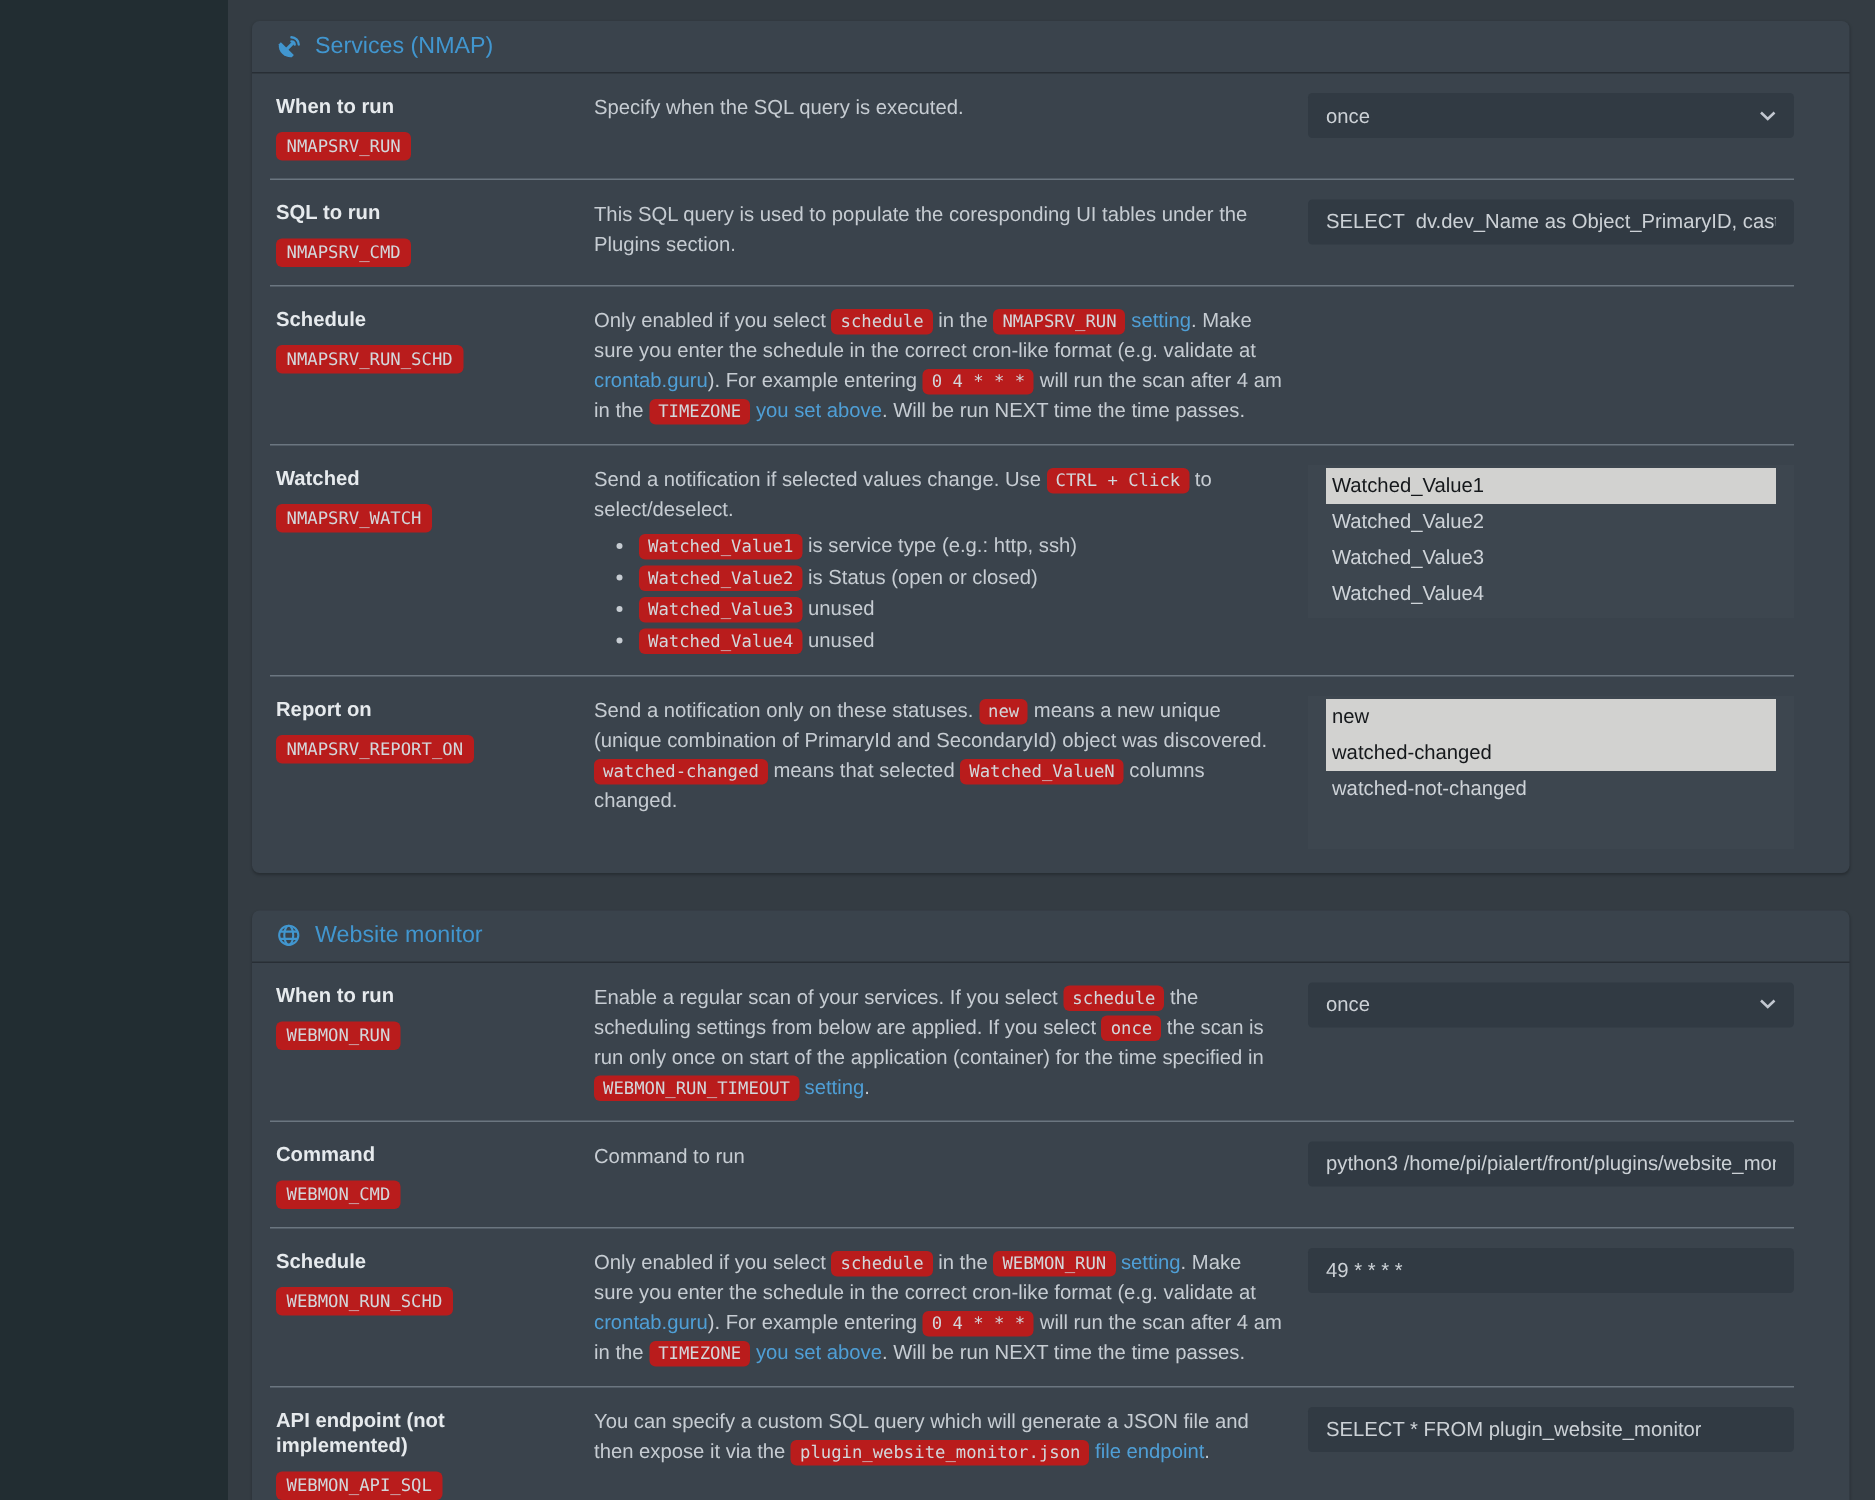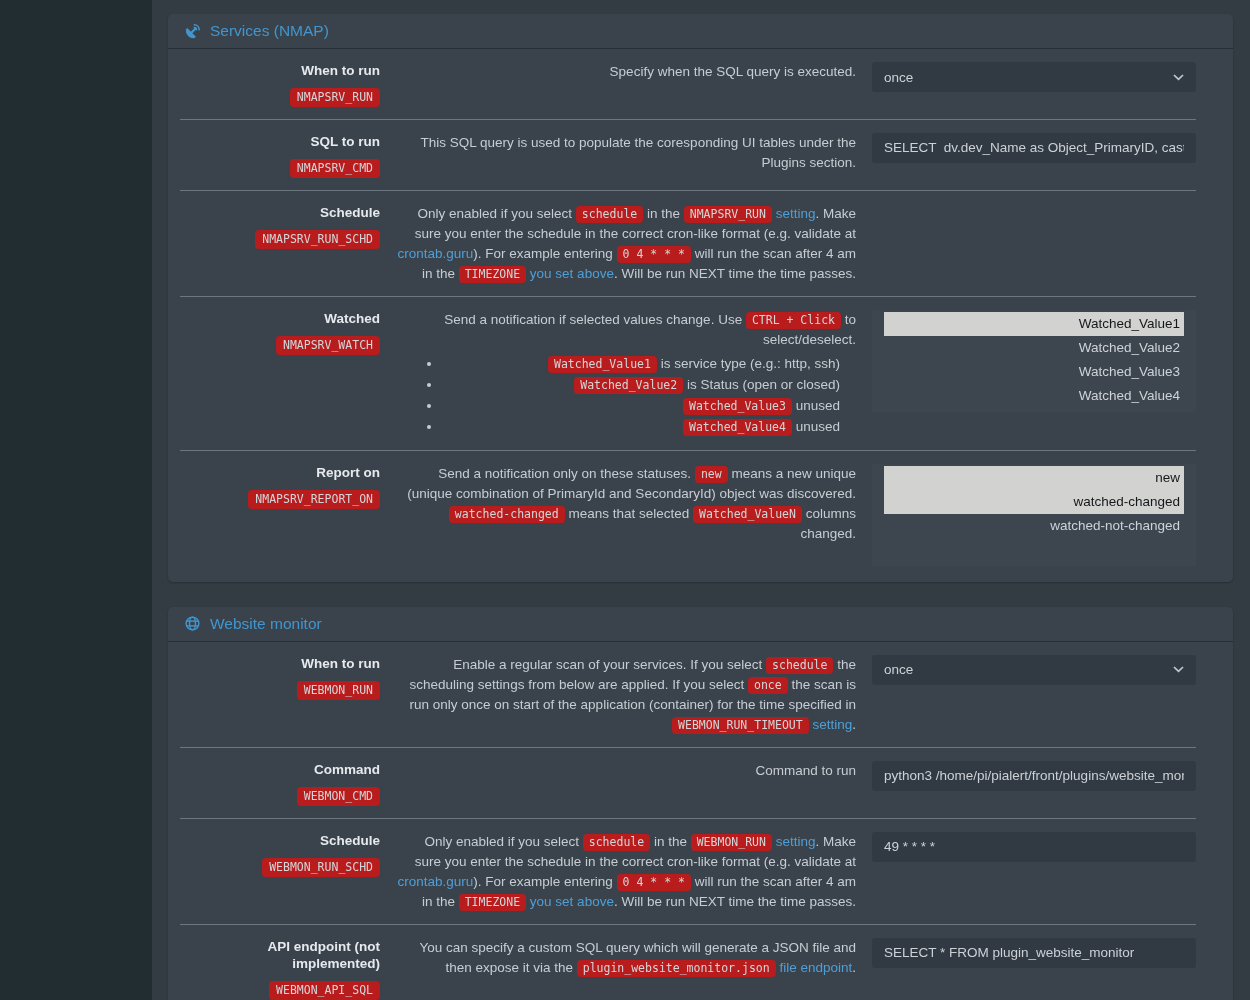--- a/index.html
+++ b/index.html
@@ -16,39 +16,39 @@
     background:#3a434c;border-radius:5px;margin-bottom:25px;
     box-shadow:0 1px 2px rgba(0,0,0,.25);
   }
   .card-header{
     display:flex;align-items:center;gap:9px;
     padding:8px 16px;border-bottom:1px solid rgba(0,0,0,.3);
     color:#4196cf;
   }
   .card-icon{display:flex;align-items:center;color:#4196cf;}
   .card-title{margin:0;font-size:15.5px;font-weight:400;color:#4196cf;}
-  .card-body{padding:0 37px 4px 12px;text-align:right;}
+  .card-body{padding:0 37px 4px 12px;}
   .row{
     display:grid;grid-template-columns:196px 460px 1fr;column-gap:16px;
     padding:13px 0 12px 4px;border-bottom:1px solid #6b7680;
   }
   .row:last-child{border-bottom:none;}
   .setting-label{font-weight:700;font-size:13.5px;color:#e6eaed;line-height:17px;}
   .chip{
     display:inline-block;background:#b91c1c;color:#d3d7db;
     font-family:"DejaVu Sans Mono","Liberation Mono",monospace;
     font-size:11.5px;padding:2px 7px;border-radius:4px;line-height:1.3;
   }
   .setting-code{margin-top:9px;}
   .desc-col{font-size:13.5px;color:#c6ccd2;line-height:20px;}
   .desc-col .p{margin:0;}
   .desc-col .chip{font-size:11.5px;padding:1px 6px;}
   a.link{color:#4f9fd6;text-decoration:none;cursor:pointer;}
   ul.bullets{margin:4px 0 0 0;padding-left:30px;}
-  ul.bullets li{margin:1px 16px;}
+  ul.bullets li{margin:1px 0;}
   .control-col{min-width:0;}
   .select,.input{
     background:#313a43;border-radius:3px;height:30px;
     display:flex;align-items:center;color:#ccd1d6;font-size:13.5px;
     box-sizing:border-box;
   }
   .select{justify-content:space-between;padding:0 12px;cursor:pointer;}
   .input{padding:0 12px;overflow:hidden;}
   .input .val{white-space:pre;overflow:hidden;}
   .listbox{

